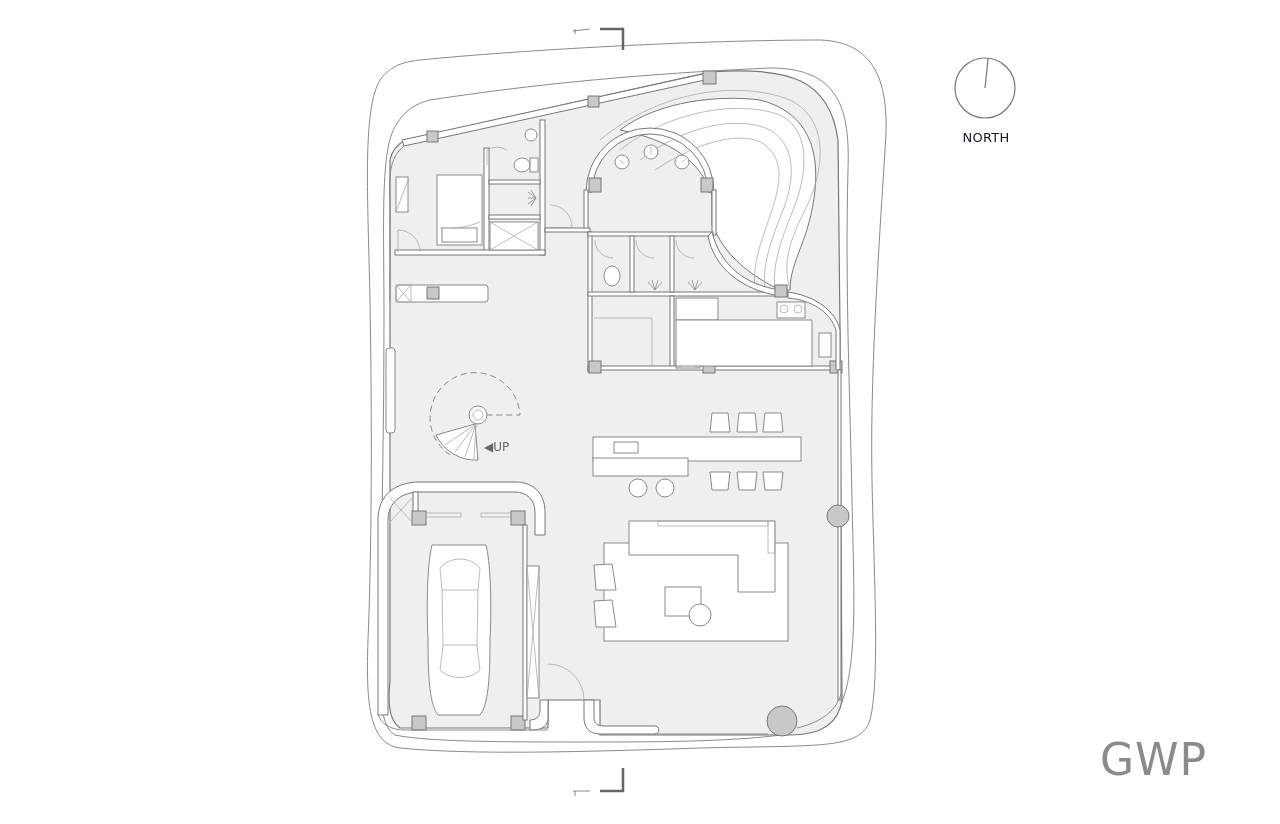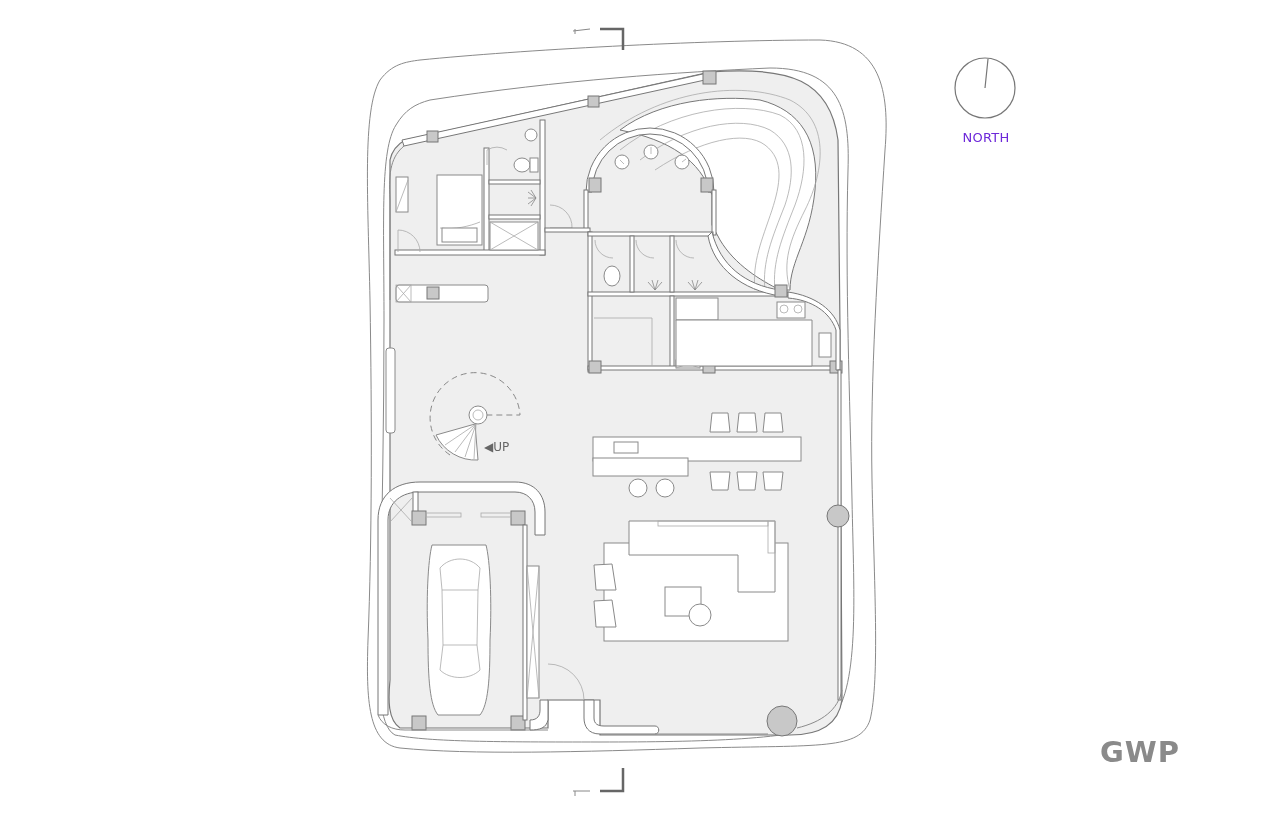--- a/index.html
+++ b/index.html
@@ -1,20 +1,20 @@
 <!DOCTYPE html>
 <html><head>
 <meta charset="utf-8">
 <style>
   html, body { margin: 0; padding: 0; background: #ffffff; }
   body { width: 1280px; height: 824px; position: relative; overflow: hidden; font-family: "Liberation Sans", sans-serif; }
   #plan { position: absolute; left: 0; top: 0; width: 1280px; height: 824px; }
-  .north-label { position: absolute; left: 958px; top: 130px; width: 56px; text-align: center; font-size: 13px; color: #6d28d9; font-family: "DejaVu Sans", sans-serif; letter-spacing: 0.2px; }
+  .north-label { position: absolute; left: 958px; top: 130px; width: 56px; text-align: center; font-size: 13px; color: #0f172a; font-family: "DejaVu Sans", sans-serif; letter-spacing: 0.2px; }
   .up-label { position: absolute; left: 484px; top: 440px; font-size: 12px; color: #666; font-family: "DejaVu Sans", sans-serif; }
-  .logo { position: absolute; left: 1100px; top: 738px; font-size: 29px; font-weight: bold; color: #8a8a8a; font-family: "DejaVu Sans", sans-serif; letter-spacing: 1px; line-height: 1; }
+  .logo { position: absolute; left: 1100px; top: 738px; font-size: 44px; font-weight: normal; color: #8a8a8a; font-family: "DejaVu Sans", sans-serif; letter-spacing: 1px; line-height: 1; }
   .ln { fill: none; stroke: #8a8a8a; stroke-width: 1; }
   .lt { fill: none; stroke: #aaa; stroke-width: 0.8; }
   .wall { fill: #ffffff; stroke: #777; stroke-width: 1; }
   .col { fill: #c8c8c8; stroke: #777; stroke-width: 1; }
   .floor { fill: #efefef; stroke: #777; stroke-width: 1.2; }
   .furn { fill: #ffffff; stroke: #8a8a8a; stroke-width: 1; }
   .dash { fill: none; stroke: #888; stroke-width: 1; stroke-dasharray: 6 4; }
 </style>
 </head>
 <body>

